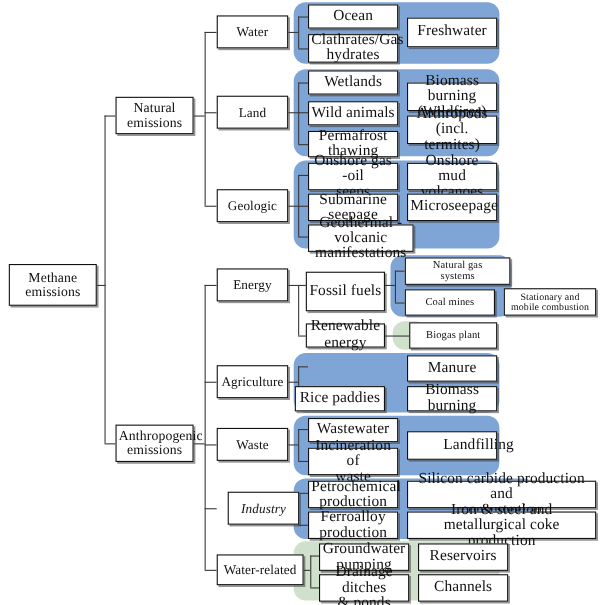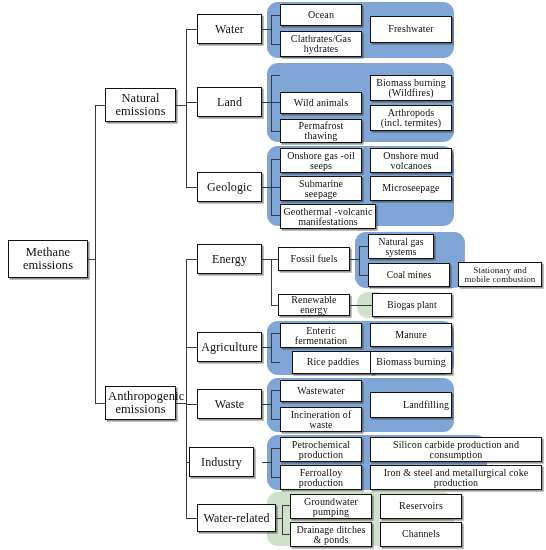--- a/index.html
+++ b/index.html
@@ -30,21 +30,21 @@
     text-align:center;
     line-height:1.04;
     box-sizing:border-box;
     padding:0 2px;
     letter-spacing:.1px;
   }
   .node span{display:block;width:100%;}
   .lvl0{font-size:12.5px;}
   .lvl1{font-size:12.5px;}
   .lvl2{font-size:12px;}
-  .lvl3{font-size:10px;}
+  .lvl3{font-size:14px;}
   .lvl4{font-size:9.6px;}
   .lvl5{font-size:9px;}
   .tight{line-height:1.0;}
 </style>
 </head>
 <body>
 
 <div id="canvas">
 
   <div class="panel blue" style="left:267px;top:2px;width:187px;height:56px;"></div>
@@ -147,37 +147,40 @@
   </div>
   <div class="node lvl2" style="left:197px;top:244px;width:65px;height:30px;">
     <span>Energy</span>
   </div>
   <div class="node lvl2" style="left:197px;top:332px;width:65px;height:30px;">
     <span>Agriculture</span>
   </div>
   <div class="node lvl2" style="left:197px;top:389px;width:65px;height:30px;">
     <span>Waste</span>
   </div>
-  <div class="node lvl2" style="left:189px;top:447px;width:65px;height:30px;">
+  <div class="node lvl2" style="left:207px;top:447px;width:65px;height:30px;font-style:italic;">
     <span>Industry</span>
   </div>
   <div class="node lvl2" style="left:197px;top:504px;width:79px;height:28px;">
     <span>Water-related</span>
   </div>
 
   <div class="node lvl3" style="left:280px;top:4px;width:82px;height:22px;">
     <span>Ocean</span>
   </div>
   <div class="node lvl3 tight" style="left:280px;top:31px;width:82px;height:26px;">
     <span>Clathrates/Gas<br>hydrates</span>
   </div>
   <div class="node lvl3" style="left:370px;top:16px;width:82px;height:27px;">
     <span>Freshwater</span>
   </div>
 
+  <div class="node lvl3" style="left:280px;top:64px;width:82px;height:22px;">
+    <span>Wetlands</span>
+  </div>
   <div class="node lvl3" style="left:280px;top:92px;width:82px;height:22px;">
     <span>Wild animals</span>
   </div>
   <div class="node lvl3 tight" style="left:280px;top:119px;width:82px;height:24px;">
     <span>Permafrost<br>thawing</span>
   </div>
   <div class="node lvl3 tight" style="left:370px;top:75px;width:82px;height:26px;">
     <span>Biomass burning<br>(Wildfires)</span>
   </div>
   <div class="node lvl3 tight" style="left:370px;top:105px;width:82px;height:26px;">
@@ -193,43 +196,40 @@
   <div class="node lvl3 tight" style="left:280px;top:204px;width:96px;height:25px;">
     <span>Geothermal -volcanic<br>manifestations</span>
   </div>
   <div class="node lvl3 tight" style="left:370px;top:148px;width:82px;height:25px;">
     <span>Onshore mud<br>volcanoes</span>
   </div>
   <div class="node lvl3" style="left:370px;top:176px;width:82px;height:25px;">
     <span>Microseepage</span>
   </div>
 
-  <div class="node lvl3" style="left:278px;top:247px;width:72px;height:24px;">
+  <div class="node lvl3" style="left:278px;top:247px;width:72px;height:36px;">
     <span>Fossil fuels</span>
   </div>
   <div class="node lvl3" style="left:278px;top:294px;width:72px;height:22px;">
     <span>Renewable energy</span>
   </div>
-  <div class="node lvl4 tight" style="left:368px;top:234px;width:66px;height:25px;">
+  <div class="node lvl4 tight" style="left:368px;top:234px;width:96px;height:25px;">
     <span>Natural gas<br>systems</span>
   </div>
   <div class="node lvl4" style="left:368px;top:263px;width:82px;height:24px;">
     <span>Coal mines</span>
   </div>
   <div class="node lvl4" style="left:372px;top:293px;width:80px;height:24px;">
     <span>Biogas plant</span>
   </div>
   <div class="node lvl5 tight" style="left:458px;top:262px;width:84px;height:25px;">
     <span>Stationary and<br>mobile combustion</span>
   </div>
 
-  <div class="node lvl3 tight" style="left:280px;top:323px;width:82px;height:25px;">
-    <span>Enteric<br>fermentation</span>
-  </div>
-  <div class="node lvl3" style="left:292px;top:351px;width:82px;height:23px;">
+  <div class="node lvl3" style="left:268px;top:351px;width:82px;height:23px;">
     <span>Rice paddies</span>
   </div>
   <div class="node lvl3" style="left:370px;top:323px;width:82px;height:24px;">
     <span>Manure</span>
   </div>
   <div class="node lvl3" style="left:370px;top:351px;width:82px;height:23px;">
     <span>Biomass burning</span>
   </div>
 
   <div class="node lvl3" style="left:280px;top:380px;width:82px;height:22px;">

